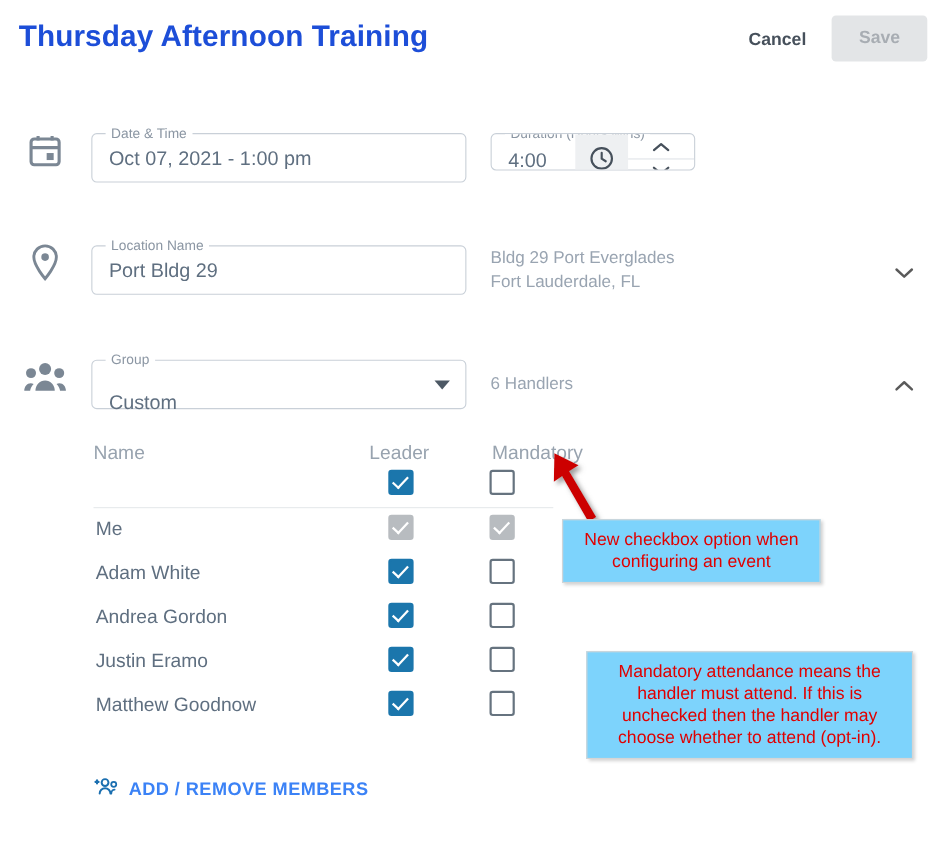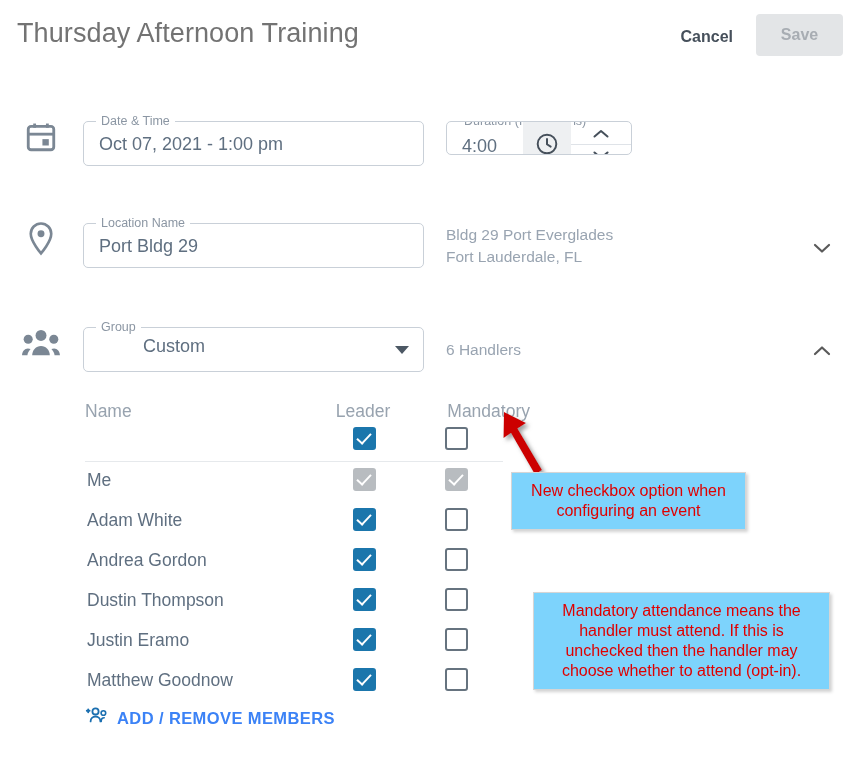--- a/index.html
+++ b/index.html
@@ -23,22 +23,22 @@
     position: absolute;
     left: 0; top: 0;
     width: 858px;
     height: 72px;
   }
   .page-title {
     position: absolute;
     left: 17px;
     top: 18px;
     font-size: 27px;
-    font-weight: 400;
-    color: #737373;
+    font-weight: 700;
+    color: #1d4ed8;
     letter-spacing: 0.1px;
     white-space: nowrap;
   }
   .cancel-button {
     position: absolute;
     right: 117px;
     top: 22px;
     font-size: 16px;
     font-weight: 700;
     color: #46505b;
@@ -187,22 +187,21 @@
   
   .group-field {
     left: 83px;
     top: 327px;
     width: 341px;
     height: 45px;
   }
   .group-field .field-value {
     position: absolute;
     left: 15px;
-    top: 9px;
-    margin-left: 44px;
+    top: 29px;
   }
   .select-caret {
     position: absolute;
     right: 14px;
     top: 18px;
     width: 0; height: 0;
     border-left: 7px solid transparent;
     border-right: 7px solid transparent;
     border-top: 8px solid #4c5864;
     cursor: pointer;
@@ -517,29 +516,20 @@
       <div class="mt-row">
         <span class="member-name">Andrea Gordon</span>
         <span class="cb-leader">
           <span class="cb cb-checked"></span>
         </span>
         <span class="cb-mandatory">
           <span class="cb cb-unchecked"></span>
         </span>
       </div>
       <div class="mt-row">
-        <span class="member-name">Dustin Thompson</span>
-        <span class="cb-leader">
-          <span class="cb cb-checked"></span>
-        </span>
-        <span class="cb-mandatory">
-          <span class="cb cb-unchecked"></span>
-        </span>
-      </div>
-      <div class="mt-row">
         <span class="member-name">Justin Eramo</span>
         <span class="cb-leader">
           <span class="cb cb-checked"></span>
         </span>
         <span class="cb-mandatory">
           <span class="cb cb-unchecked"></span>
         </span>
       </div>
       <div class="mt-row">
         <span class="member-name">Matthew Goodnow</span>

